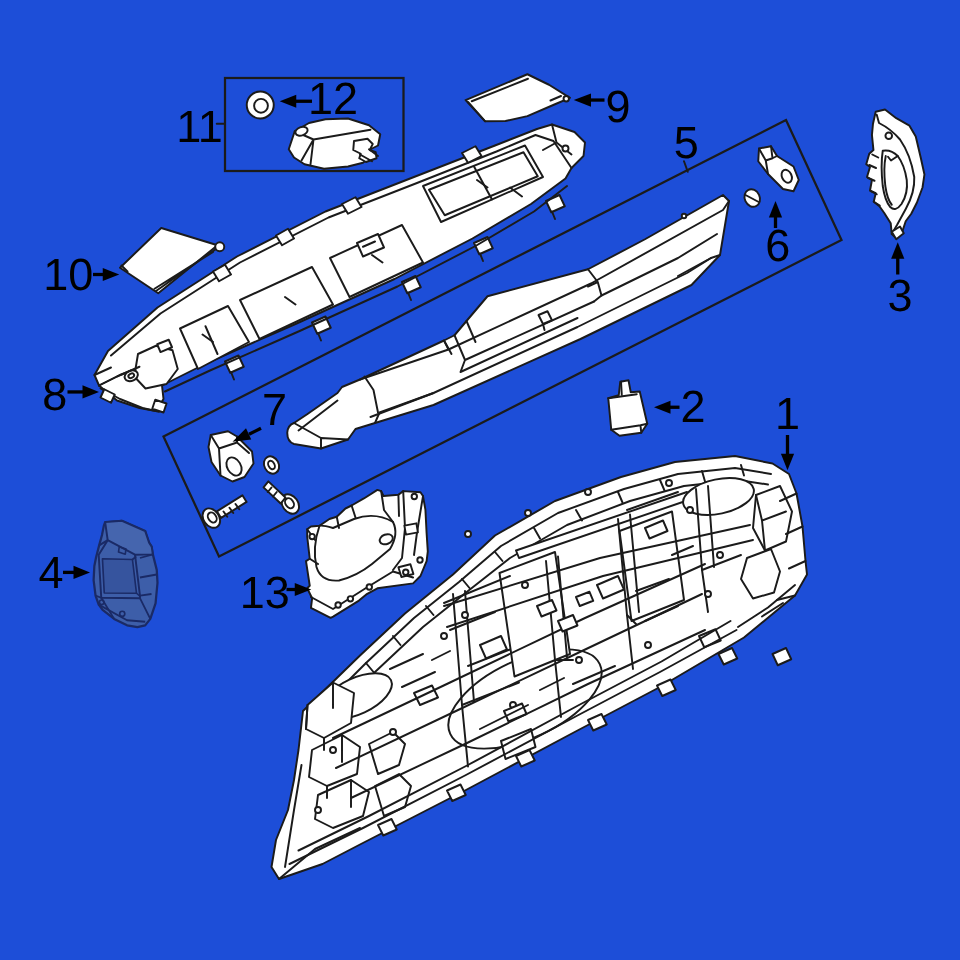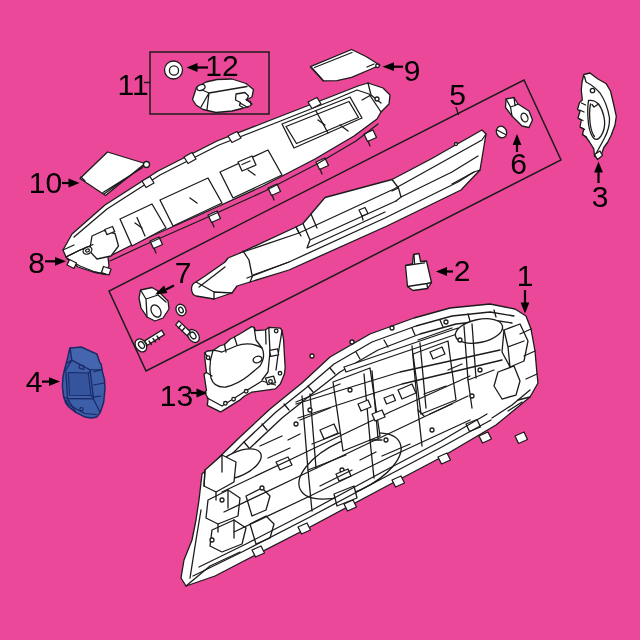--- a/index.html
+++ b/index.html
@@ -1,16 +1,16 @@
 <!DOCTYPE html>
 <html><head>
 <meta charset="utf-8">
 <style>
 html,body{margin:0;padding:0;background:#ffffff;}
-#wrap{width:640px;height:640px;position:relative;background:#ec4899;overflow:hidden;}
+#wrap{width:640px;height:640px;position:relative;background:#1d4ed8;overflow:hidden;}
 svg{position:absolute;top:0;left:0;}
 text{font-family:"Liberation Sans",sans-serif;font-size:30px;fill:#000;-webkit-text-stroke:0.7px #000;}
 .ln{fill:none;stroke:#1b1b1b;stroke-width:1.3;stroke-linejoin:round;stroke-linecap:round;}
 .lw{fill:#ffffff;stroke:#1b1b1b;stroke-width:1.3;stroke-linejoin:round;stroke-linecap:round;}
 .ar{fill:none;stroke:#000;stroke-width:2.2;}
 .bx{fill:none;stroke:#1b1b1b;stroke-width:1.5;}
 </style>
 </head>
 <body>
 <div id="wrap">

